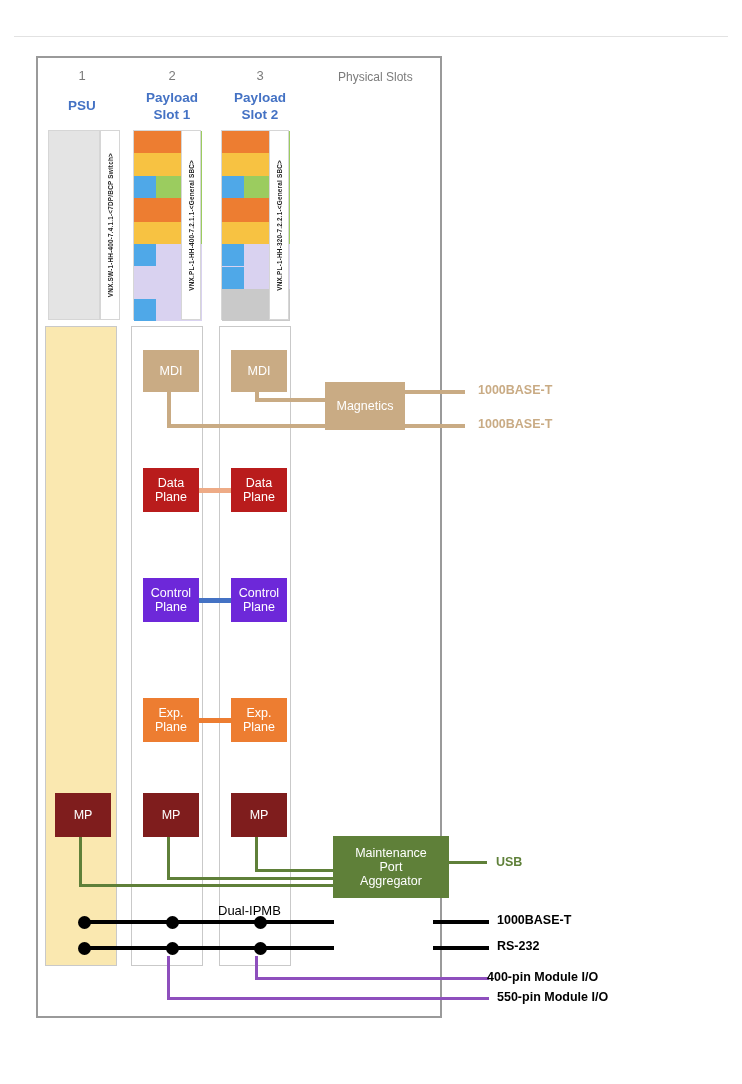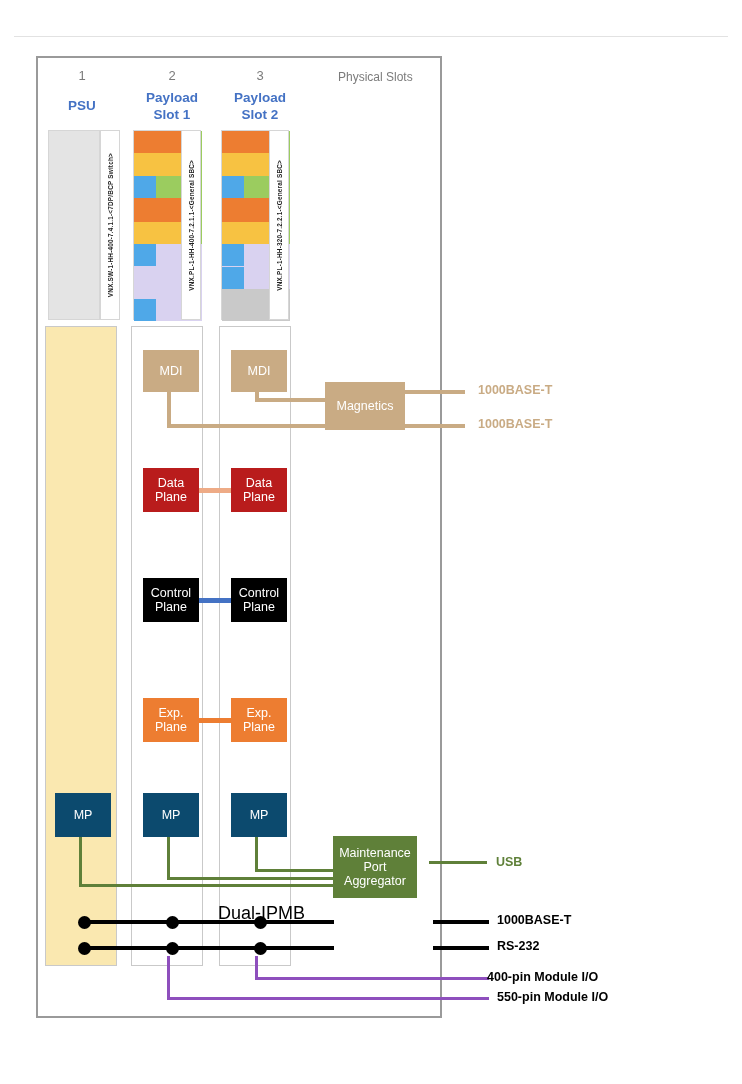--- a/index.html
+++ b/index.html
@@ -42,23 +42,23 @@
   .psu-lane{background:#fae8b0;border:1.5px solid #c9c9c9;}
 
   
   .fbox{
     position:absolute;box-sizing:border-box;display:flex;align-items:center;justify-content:center;
     text-align:center;color:#ffffff;font-size:12.5px;line-height:14px;
   }
   .f-mdi{background:#c9ab84;margin-top:16px;}
   .f-mag{background:#c9ab84;}
   .f-data{background:#b91c1c;}
-  .f-ctrl{background:#000000;}
+  .f-ctrl{background:#6d28d9;}
   .f-exp{background:#ed7d31;}
-  .f-mp{background:#0c4a6e;}
+  .f-mp{background:#7f1d1d;}
   .f-agg{background:#5f8039;}
   .f-cm{background:#000000;}
 
   
   .wire{position:absolute;}
   .w-tan{background:#c9ab84;}
   .w-sal{background:#eeab86;}
   .w-blu{background:#4472c4;}
   .w-org{background:#ed7d31;}
   .w-grn{background:#5f8039;}
@@ -66,21 +66,21 @@
   .w-pur{background:#8e4fbd;}
 
   .dot{position:absolute;width:13px;height:13px;border-radius:50%;background:#000;}
 
   
   .leg{position:absolute;font-size:12.5px;font-weight:bold;white-space:nowrap;}
   .leg-tan{color:#c9ab84;}
   .leg-grn{color:#5f8039;}
   .leg-blk{color:#000000;}
 
-  .ipmb{position:absolute;font-size:18px;color:#000;font-weight:normal;}
+  .ipmb{position:absolute;font-size:13px;color:#000;font-weight:normal;}
 </style>
 </head>
 <body>
 
 <div id="stage">
 
   <div class="topline"></div>
 
   <div class="chassis"></div>
 
@@ -182,21 +182,21 @@
   <div class="fbox f-exp" style="left:231px;top:698px;width:56px;height:44px;flex-direction:column;">
     <div>Exp.</div>
     <div>Plane</div>
   </div>
   <div class="wire w-org" style="left:199px;top:718px;width:32px;height:5px;"></div>
 
   <div class="fbox f-mp" style="left:55px;top:793px;width:56px;height:44px;">MP</div>
   <div class="fbox f-mp" style="left:143px;top:793px;width:56px;height:44px;">MP</div>
   <div class="fbox f-mp" style="left:231px;top:793px;width:56px;height:44px;">MP</div>
 
-  <div class="fbox f-agg" style="left:333px;top:836px;width:84px;height:62px;flex-direction:column;">
+  <div class="fbox f-agg" style="left:333px;top:836px;width:116px;height:62px;flex-direction:column;">
     <div>Maintenance</div>
     <div>Port</div>
     <div>Aggregator</div>
   </div>
 
   <div class="wire w-grn" style="left:79px;top:837px;width:3px;height:50px;"></div>
   <div class="wire w-grn" style="left:79px;top:884px;width:256px;height:3px;"></div>
   <div class="wire w-grn" style="left:167px;top:837px;width:3px;height:43px;"></div>
   <div class="wire w-grn" style="left:167px;top:877px;width:168px;height:3px;"></div>
   <div class="wire w-grn" style="left:255px;top:837px;width:3px;height:35px;"></div>

